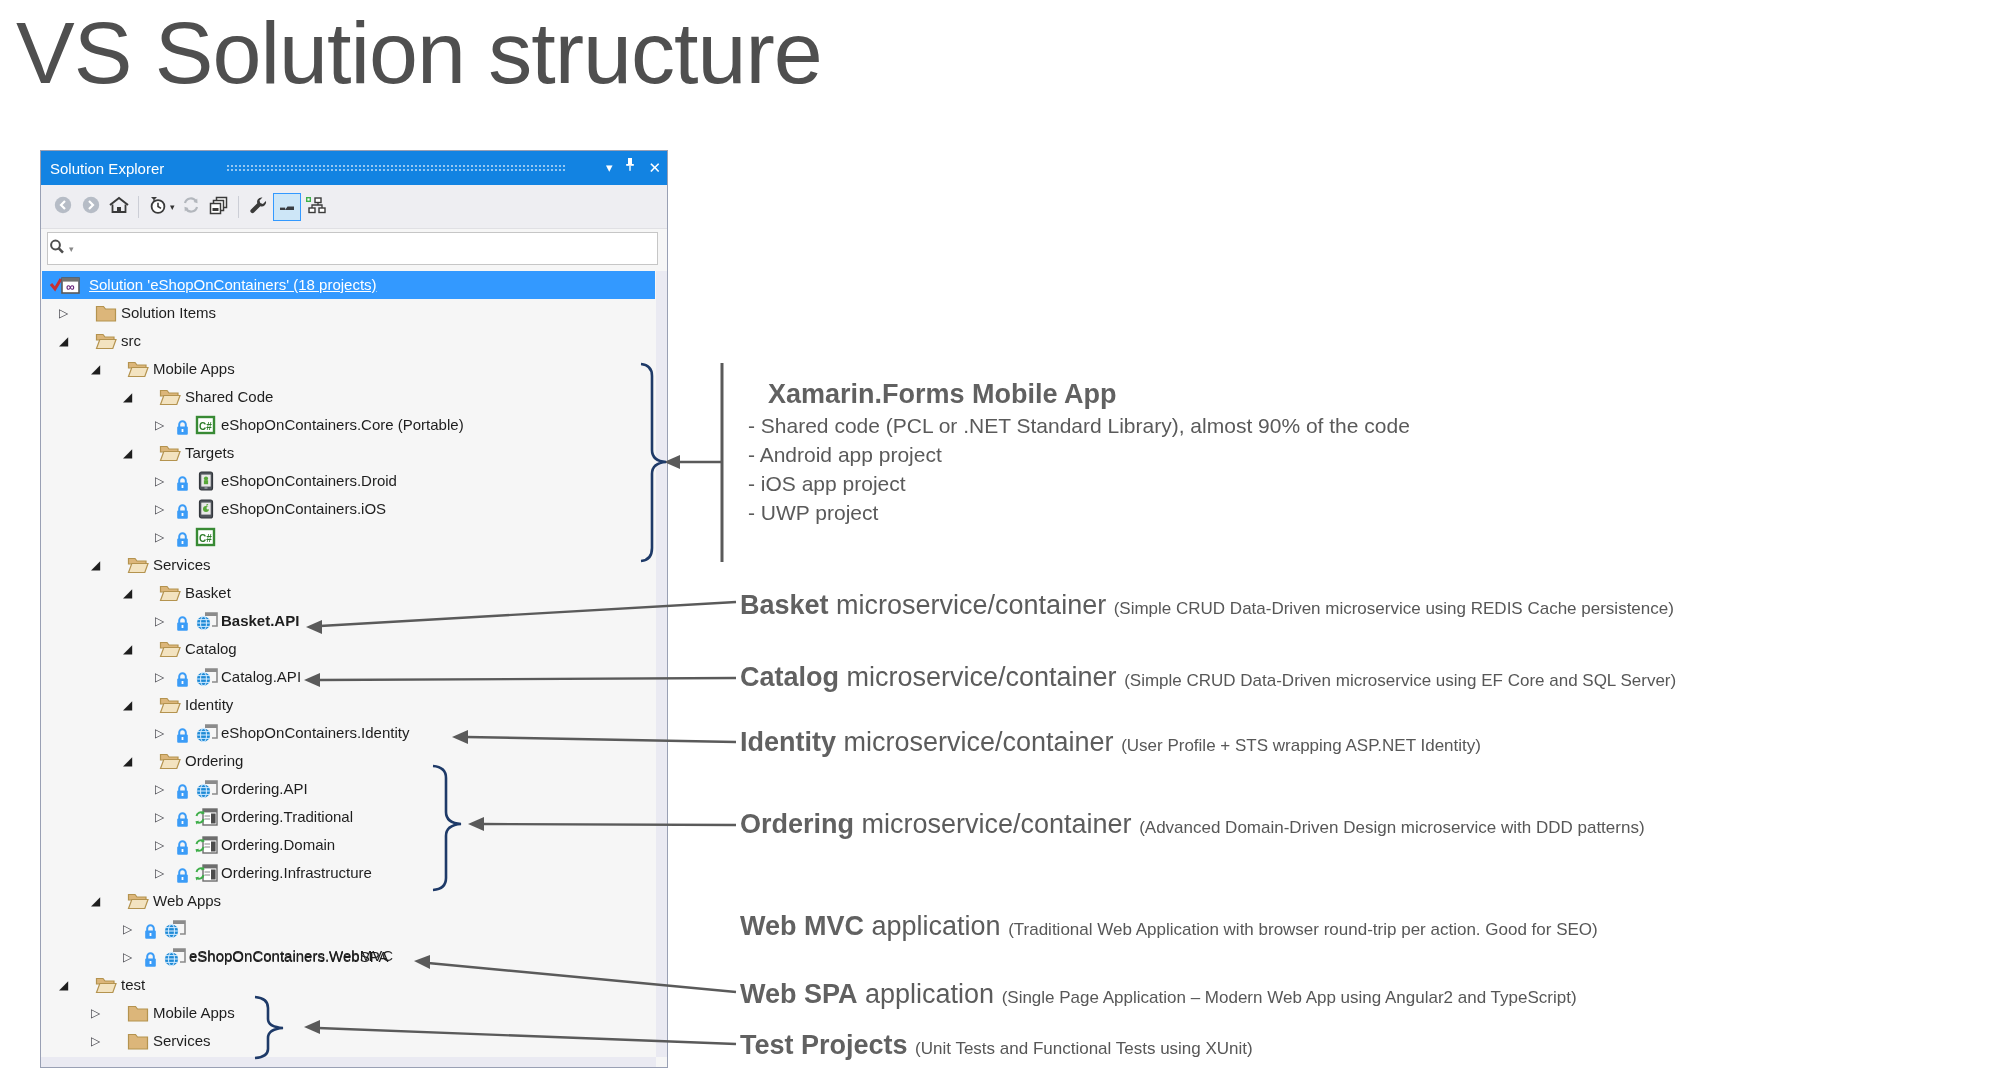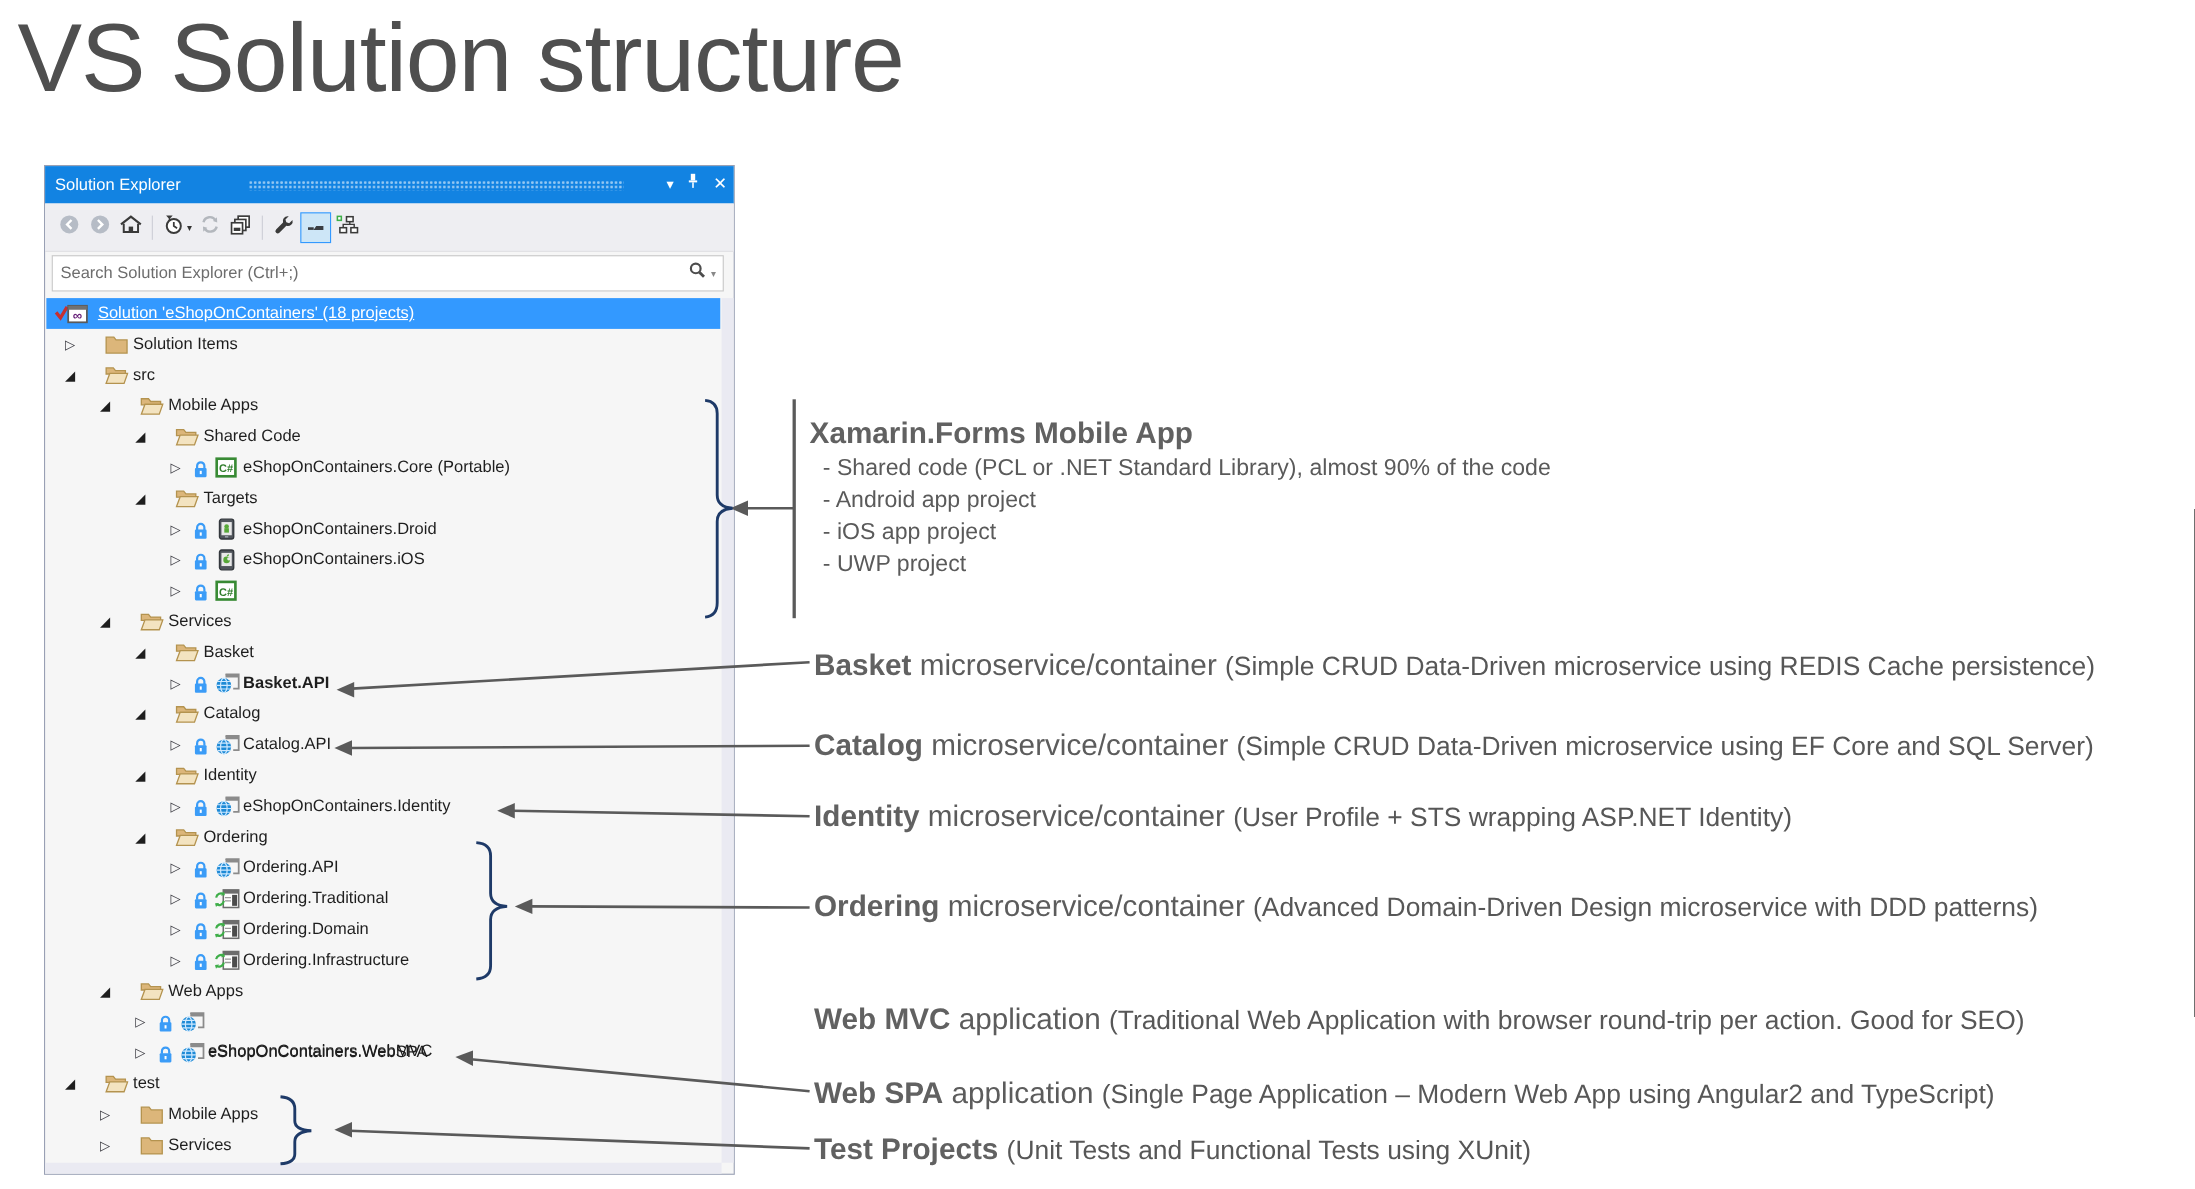--- a/index.html
+++ b/index.html
@@ -39,26 +39,26 @@
   .trow .exp{position:absolute;top:0;font-size:12px;color:#3f3f46;}
   .trow .exp.open{font-size:12px;color:#1e1e1e;}
   .trow .ticon{position:absolute;top:4px;width:22px;height:20px;}
   .trow .lk{position:absolute;top:6px;width:15px;height:17px;}
   .trow .lbl{position:absolute;top:0;font-size:15px;color:#1e1e1e;}
   .trow.sel .lbl{color:#fff;text-decoration:underline;}
   .trow .lbl.b{font-weight:bold;}
   .vscroll{position:absolute;right:0;top:120px;bottom:10px;width:11px;background:#eaeaf2;}
   .hscroll{position:absolute;left:0;right:11px;bottom:0;height:10px;background:#eaeaf2;}
   
-  .ann-head{position:absolute;left:736px;font-size:27px;font-weight:bold;color:#616161;white-space:nowrap;}
+  .ann-head{position:absolute;left:768px;font-size:27px;font-weight:bold;color:#616161;white-space:nowrap;}
   #xa-bullets{position:absolute;left:748px;top:411px;font-size:21px;color:#5a5a5a;line-height:29px;white-space:nowrap;}
   .callout{position:absolute;left:740px;height:34px;line-height:34px;white-space:nowrap;color:#5e5e5e;}
   .callout .cb{font-size:27px;font-weight:bold;color:#616161;}
   .callout .cm{font-size:27px;color:#5c5c5c;}
-  .callout .cs{font-size:24px;color:#575757;}
+  .callout .cs{font-size:17px;color:#575757;}
   #overlay{position:absolute;left:0;top:0;width:1995px;height:1081px;pointer-events:none;}
   .arrow-line{stroke:#5a5a5a;stroke-width:2.4;fill:none;}
   .arrow-head{fill:#5a5a5a;stroke:none;}
   .brace{stroke:#1e3a68;stroke-width:2.6;fill:none;}
 </style>
 </head>
 <body>
 
 <div id="canvas">
 
@@ -145,21 +145,20 @@
               <rect x="3.4" y="3.4" width="2.2" height="2.2" fill="#fff"></rect>
               <rect x="11" y="3" width="6" height="4.5" fill="#fff" stroke="#3a3a3a" stroke-width="1.4"></rect>
               <rect x="5" y="13" width="6" height="4.5" fill="#fff" stroke="#3a3a3a" stroke-width="1.4"></rect>
               <rect x="15" y="13" width="6" height="4.5" fill="#fff" stroke="#3a3a3a" stroke-width="1.4"></rect>
               <path d="M14 7.5 V10 H8 V13 M14 10 H18 V13" fill="none" stroke="#3a3a3a" stroke-width="1.3"></path>
             </svg></span>
         </span>
       </div>
 
     <div id="searchbox">
-      <span class="ph">Search Solution Explorer (Ctrl+;)</span>
       <span class="mag">
         <span>
           <svg width="18" height="18" viewBox="0 0 18 18">
               <circle cx="7.5" cy="7" r="4.4" fill="none" stroke="#4d4d4d" stroke-width="2"></circle>
               <line x1="10.8" y1="10.4" x2="15" y2="14.6" stroke="#4d4d4d" stroke-width="2.6"></line>
             </svg>
         </span>
         <span class="sc">▾</span>
       </span>
     </div>

